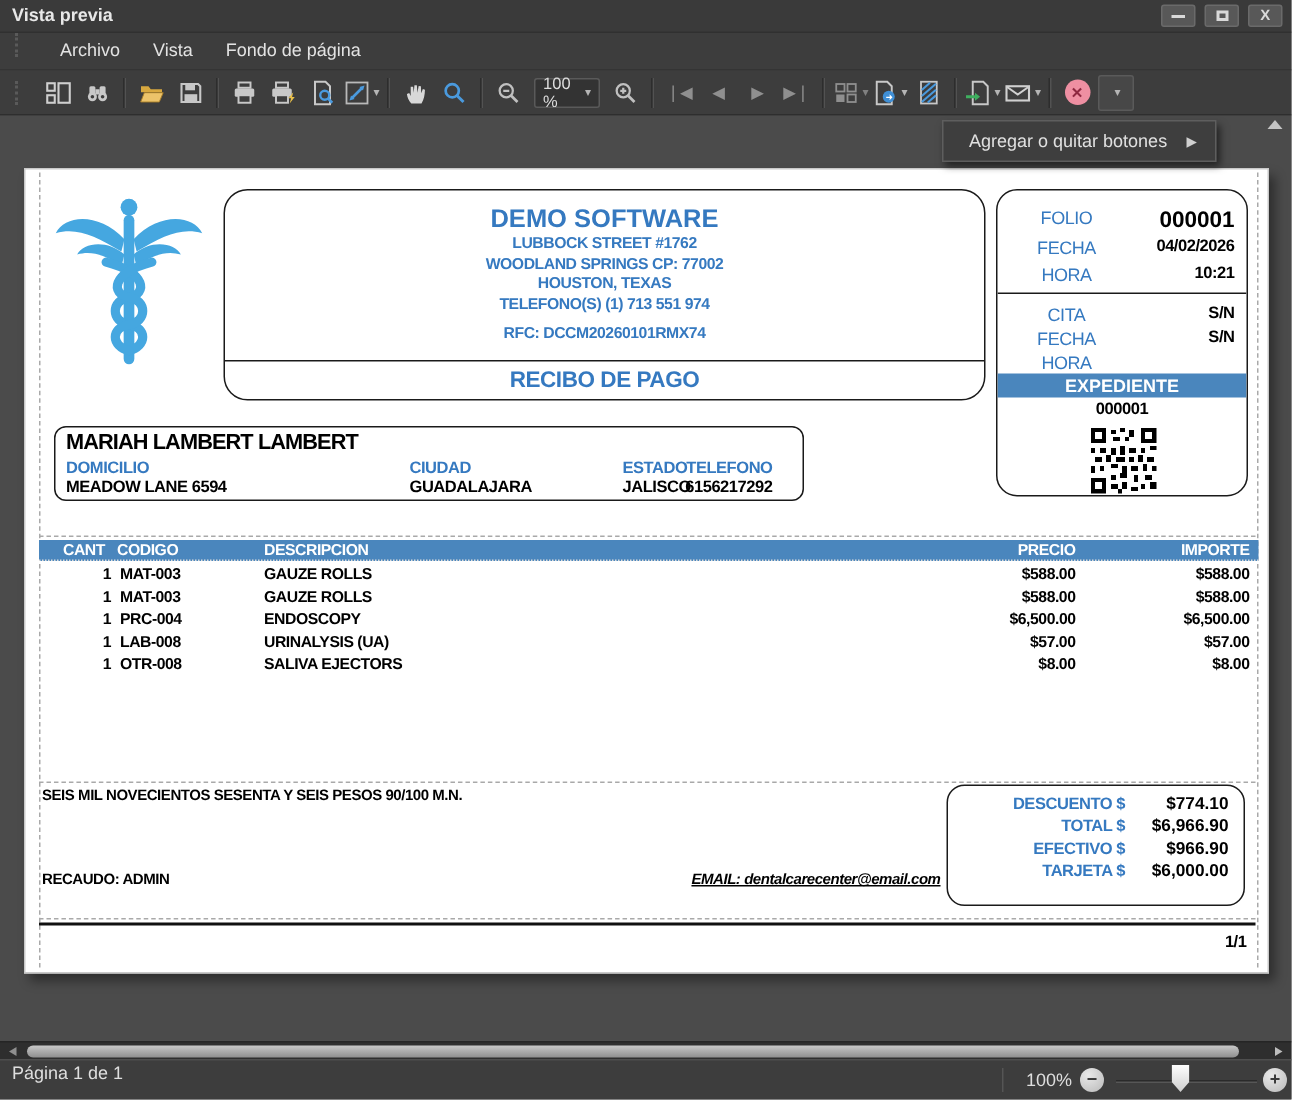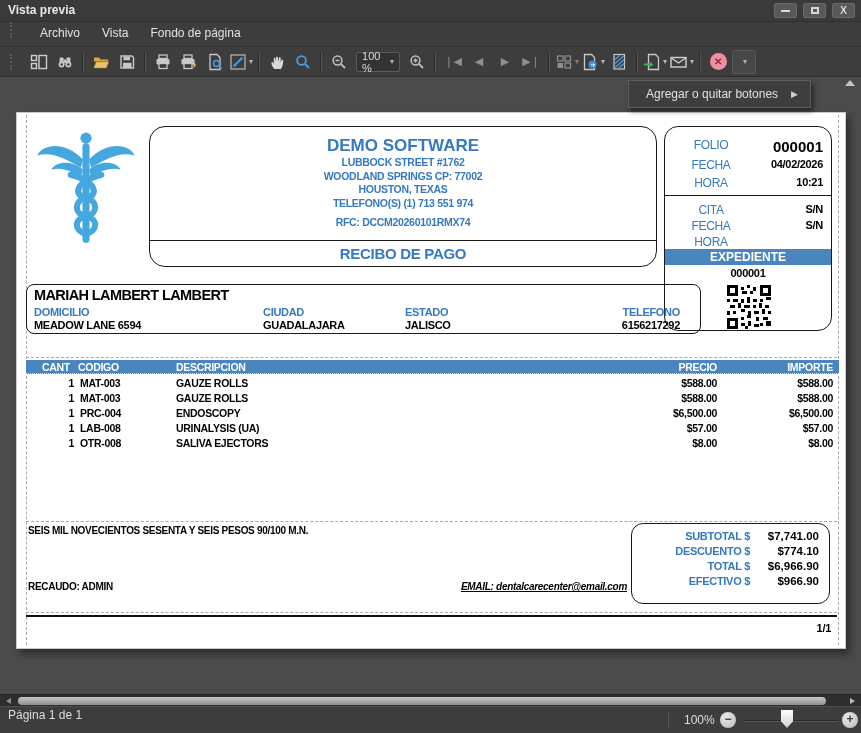--- a/index.html
+++ b/index.html
@@ -59,21 +59,21 @@
   .frow { position:absolute; left:0; right:0; height:16px; }
   .frow .flabel { position:absolute; left:0; width:92px; text-align:center; font-weight:normal; font-size:12px; }
   .frow .fvalue { position:absolute; right:8px; font-weight:bold; font-size:11px; }
   .fvalue.big { font-size:15px; letter-spacing:0; }
   .fdivider { position:absolute; left:0; right:0; top:68px; border-top:1.3px solid #1a1a1a; }
   .expbar { position:absolute; left:0; right:0; top:122px; height:16px; background:#4a86bd; color:#fff; font-weight:bold; font-size:12px; text-align:center; line-height:16px; letter-spacing:0; }
   .expnum { position:absolute; left:0; right:0; top:140px; text-align:center; font-size:11px; font-weight:bold; }
   .qr { position:absolute; left:62px; top:158px; }
 
   
-  .patientbox { position:absolute; left:9px; top:171px; width:675px; height:50px; border:1.4px solid #1a1a1a; border-radius:8px; }
+  .patientbox { position:absolute; left:19px; top:171px; width:500px; height:50px; border:1.4px solid #1a1a1a; border-radius:8px; }
   .pname { position:absolute; left:7px; top:2px; font-size:14.5px; font-weight:bold; letter-spacing:-0.6px; }
   .plbl { position:absolute; top:21px; font-size:11px; font-weight:bold; }
   .pval { position:absolute; top:34px; font-size:11px; font-weight:bold; }
 
   
   .tablehead { position:absolute; left:9px; top:247px; width:813px; height:14px; background:#4a86bd; color:#fff; font-size:10.5px; font-weight:bold; display:grid; grid-template-columns:52px 88px 1fr 120px 116px; align-items:center; border-bottom:1px dotted #ddd; }
   .tablehead .h-cant { padding-left:8px;text-align:center; }
   .tablehead .h-right { text-align:right; padding-right:6px; }
   .trow { position:absolute; left:9px; width:813px; height:14px; font-size:10.5px; font-weight:bold; display:grid; grid-template-columns:52px 88px 1fr 120px 116px; align-items:center; }
   .trow .c-cant { text-align:right; padding-right:4px; }
@@ -484,34 +484,34 @@
       <span class="c-right">$8.00</span>
       <span class="c-right">$8.00</span>
     </div>
 
     <div class="words">SEIS MIL NOVECIENTOS SESENTA Y SEIS PESOS 90/100 M.N.</div>
     <div class="recaudo">RECAUDO: ADMIN</div>
     <div class="email">EMAIL: dentalcarecenter@email.com</div>
 
     <div class="totalsbox">
       <div class="totrow">
-        <span class="tlabel blue">SUBTOTAL $</span>
-        <span class="tvalue">$7,741.00</span>
-      </div>
-      <div class="totrow">
         <span class="tlabel blue">DESCUENTO $</span>
         <span class="tvalue">$774.10</span>
       </div>
       <div class="totrow">
         <span class="tlabel blue">TOTAL $</span>
         <span class="tvalue">$6,966.90</span>
       </div>
       <div class="totrow">
         <span class="tlabel blue">EFECTIVO $</span>
         <span class="tvalue">$966.90</span>
+      </div>
+      <div class="totrow">
+        <span class="tlabel blue">TARJETA $</span>
+        <span class="tvalue">$6,000.00</span>
       </div>
     </div>
 
     <div class="endline"></div>
     <div class="pagenum">1/1</div>
   </div>
 </div>
 
 <div class="hscroll">
   <span class="harrow left"></span>

